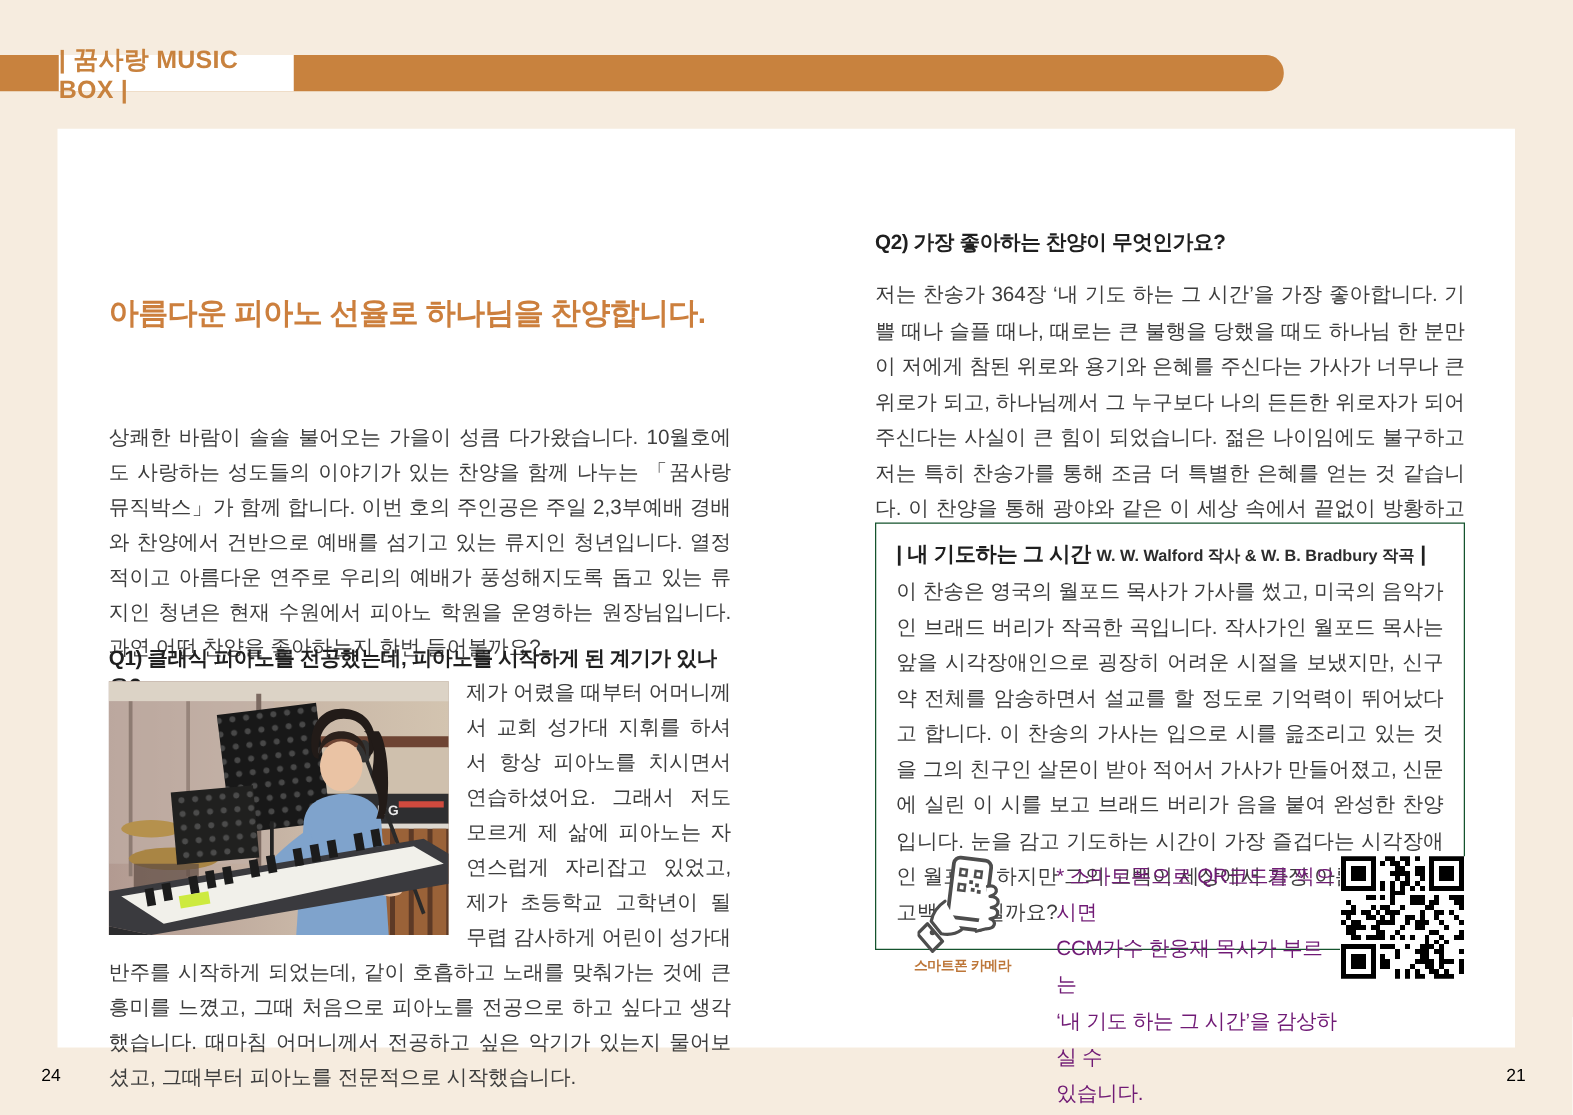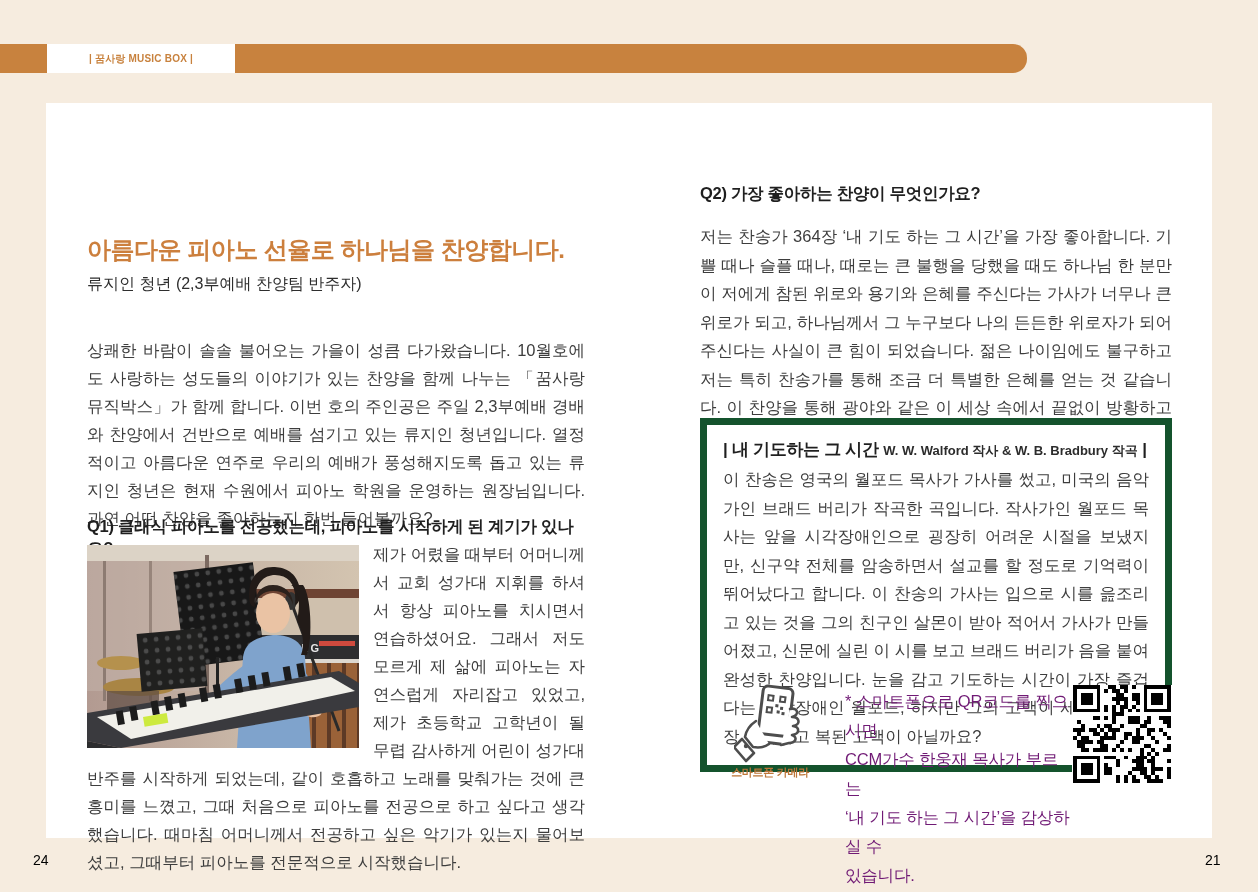--- a/index.html
+++ b/index.html
@@ -10,21 +10,21 @@
     -webkit-font-smoothing:antialiased;
   }
   
   .banner{
     position:absolute;left:0;top:44px;width:1027px;height:29px;
     background:#c8823e;border-radius:0 14px 14px 0;
   }
   .banner-tag{
     position:absolute;left:47px;top:0;width:188px;height:29px;
     background:#ffffff;display:flex;align-items:center;justify-content:center;
-    color:#c8823e;font-weight:700;font-size:10px;letter-spacing:.2px;
+    color:#c8823e;font-weight:700;font-size:20px;letter-spacing:.2px;
   }
   
   .card{
     position:absolute;left:46px;top:103px;width:1166px;height:735px;
     background:#ffffff;
   }
   .col-left{position:absolute;left:41px;top:0;width:498px;height:735px;margin-top:35px;}
   .col-right{position:absolute;left:654px;top:0;width:472px;height:735px;}
 
   .article-title{
@@ -46,21 +46,21 @@
   .q1-wrap{position:absolute;left:0;top:402px;width:498px;}
   .photo{
     float:left;width:272px;height:203px;margin:5px 14px 4px 0;
     overflow:hidden;background:#b7a59b;
   }
   .q2-head{position:absolute;left:0;top:80px;width:472px;}
   .q2-body{position:absolute;left:0;top:119px;width:472px;line-height:28.5px;}
 
   .hymn-box{
     position:absolute;left:0;top:315px;width:472px;box-sizing:border-box;
-    border:7px solid #14532d;background:#ffffff;
+    border:1px solid #14532d;background:#ffffff;
     padding:13px 16px 15px 16px;
   }
   .hymn-title-line{color:#1f1f1f;margin-bottom:4px;}
   .hymn-title{font-size:17px;font-weight:800;letter-spacing:-.3px;}
   .hymn-credit{font-size:13px;font-weight:700;color:#2c2c2c;}
   .hymn-body{color:#3d3d3d;font-size:16.5px;line-height:28.5px;text-align:justify;}
 
   .qr-row{position:absolute;left:0;top:578px;width:472px;height:130px;}
   .phone-icon{position:absolute;left:34px;top:2px;width:72px;height:80px;}
   .phone-label{
@@ -88,21 +88,20 @@
 <div class="banner">
   <div class="banner-tag">
     <span>| 꿈사랑 MUSIC BOX |</span>
   </div>
 </div>
 
 <div class="card">
 
   <div class="col-left">
     <div class="article-title">아름다운 피아노 선율로 하나님을 찬양합니다.</div>
-    <div class="article-subtitle">류지인 청년 (2,3부예배 찬양팀 반주자)</div>
     <div class="intro body-text">상쾌한 바람이 솔솔 불어오는 가을이 성큼 다가왔습니다. 10월호에도 사랑하는 성도들의 이야기가 있는 찬양을 함께 나누는 「꿈사랑 뮤직박스」가 함께 합니다. 이번 호의 주인공은 주일 2,3부예배 경배와 찬양에서 건반으로 예배를 섬기고 있는 류지인 청년입니다. 열정적이고 아름다운 연주로 우리의 예배가 풍성해지도록 돕고 있는 류지인 청년은 현재 수원에서 피아노 학원을 운영하는 원장님입니다. 과연 어떤 찬양을 좋아하는지 한번 들어볼까요?</div>
 
     <div class="q1-head q-head">Q1) 클래식 피아노를 전공했는데, 피아노를 시작하게 된 계기가 있나요?</div>
 
     <div class="q1-wrap">
       <div class="photo">
 
         <svg width="272" height="203" viewBox="0 0 272 203">
           <defs>
             <pattern id="holes" width="11" height="11" patternUnits="userSpaceOnUse">

